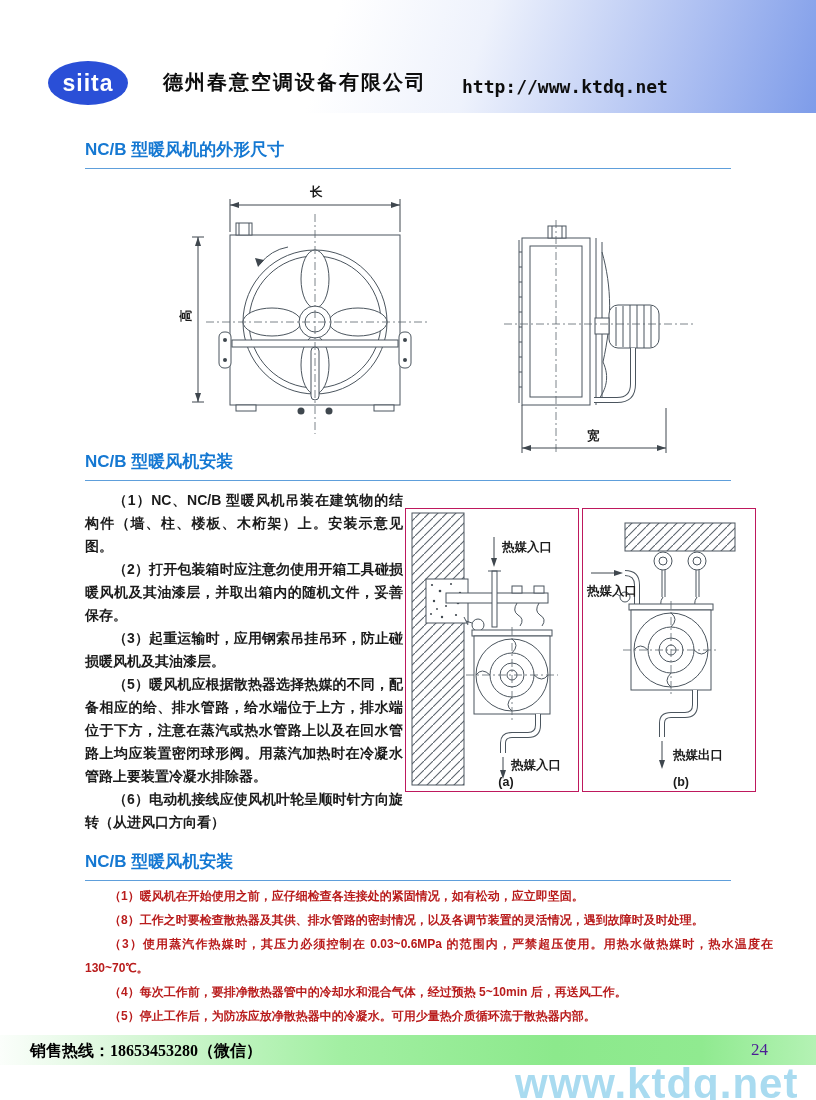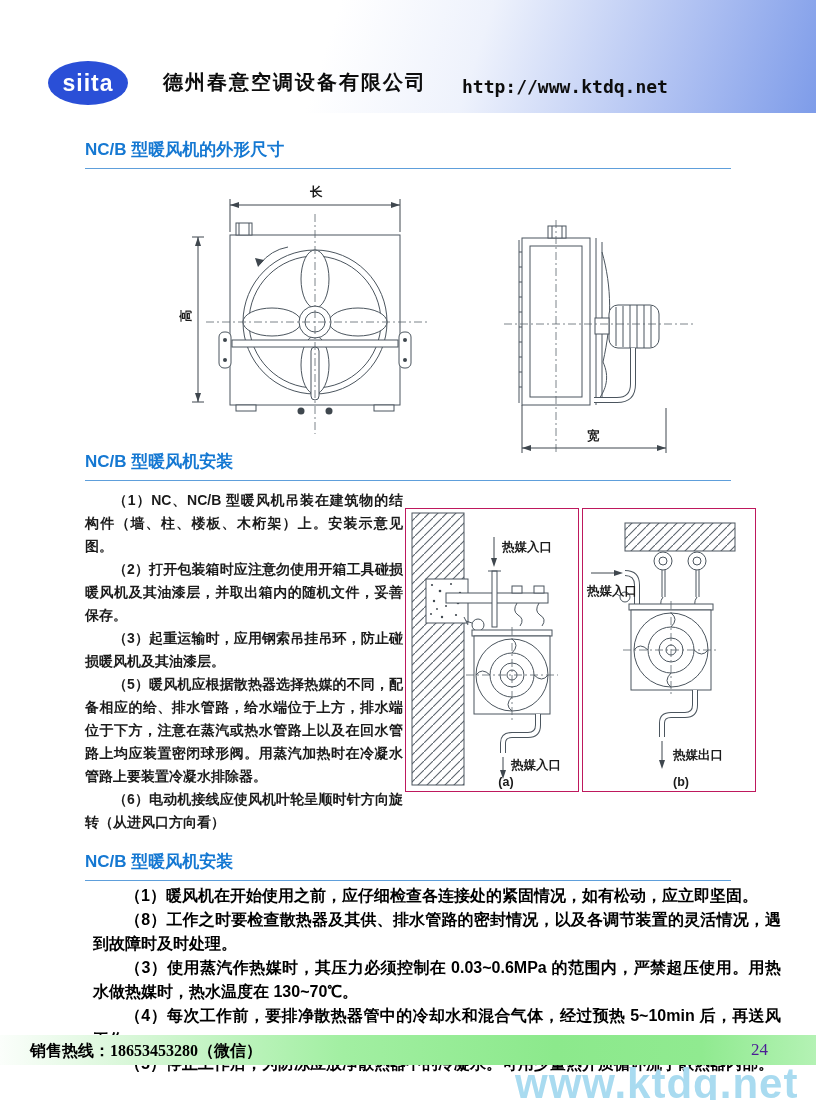--- a/index.html
+++ b/index.html
@@ -18,22 +18,22 @@
         font-weight:bold;font-size:18px;color:#0d0d0d;}
 
   
   .sec-title{position:absolute;left:85px;color:#1578d2;font-size:17px;font-weight:bold;margin:0;}
   .rule{position:absolute;left:85px;width:646px;height:1px;background:#5e9fdb;}
 
   
   .install-text{position:absolute;left:85px;top:489px;width:318px;font-size:14px;
                 line-height:23px;color:#1b1b1b;text-align:justify;font-weight:600;}
   .install-text p{margin:0;text-indent:2em;}
-  .usage-text{position:absolute;left:93px;top:884px;width:688px;font-size:16px;
-              line-height:24px;color:#000000;text-align:justify;font-weight:600;}
+  .usage-text{position:absolute;left:85px;top:884px;width:688px;font-size:12px;
+              line-height:24px;color:#b91c1c;text-align:justify;font-weight:600;}
   .usage-text p{margin:0;text-indent:2em;}
 
   
   .drawing{position:absolute;}
   svg{display:block;}
   .figbox{position:absolute;width:172px;height:282px;border:1px solid #be185d;background:#fff;}
   .fig-a{left:405px;top:508px;}
   .fig-b{left:582px;top:508px;}
   .lw{stroke:#4b555e;stroke-width:1;fill:none;}
   .lwf{stroke:#4b555e;stroke-width:1;fill:#ffffff;}

